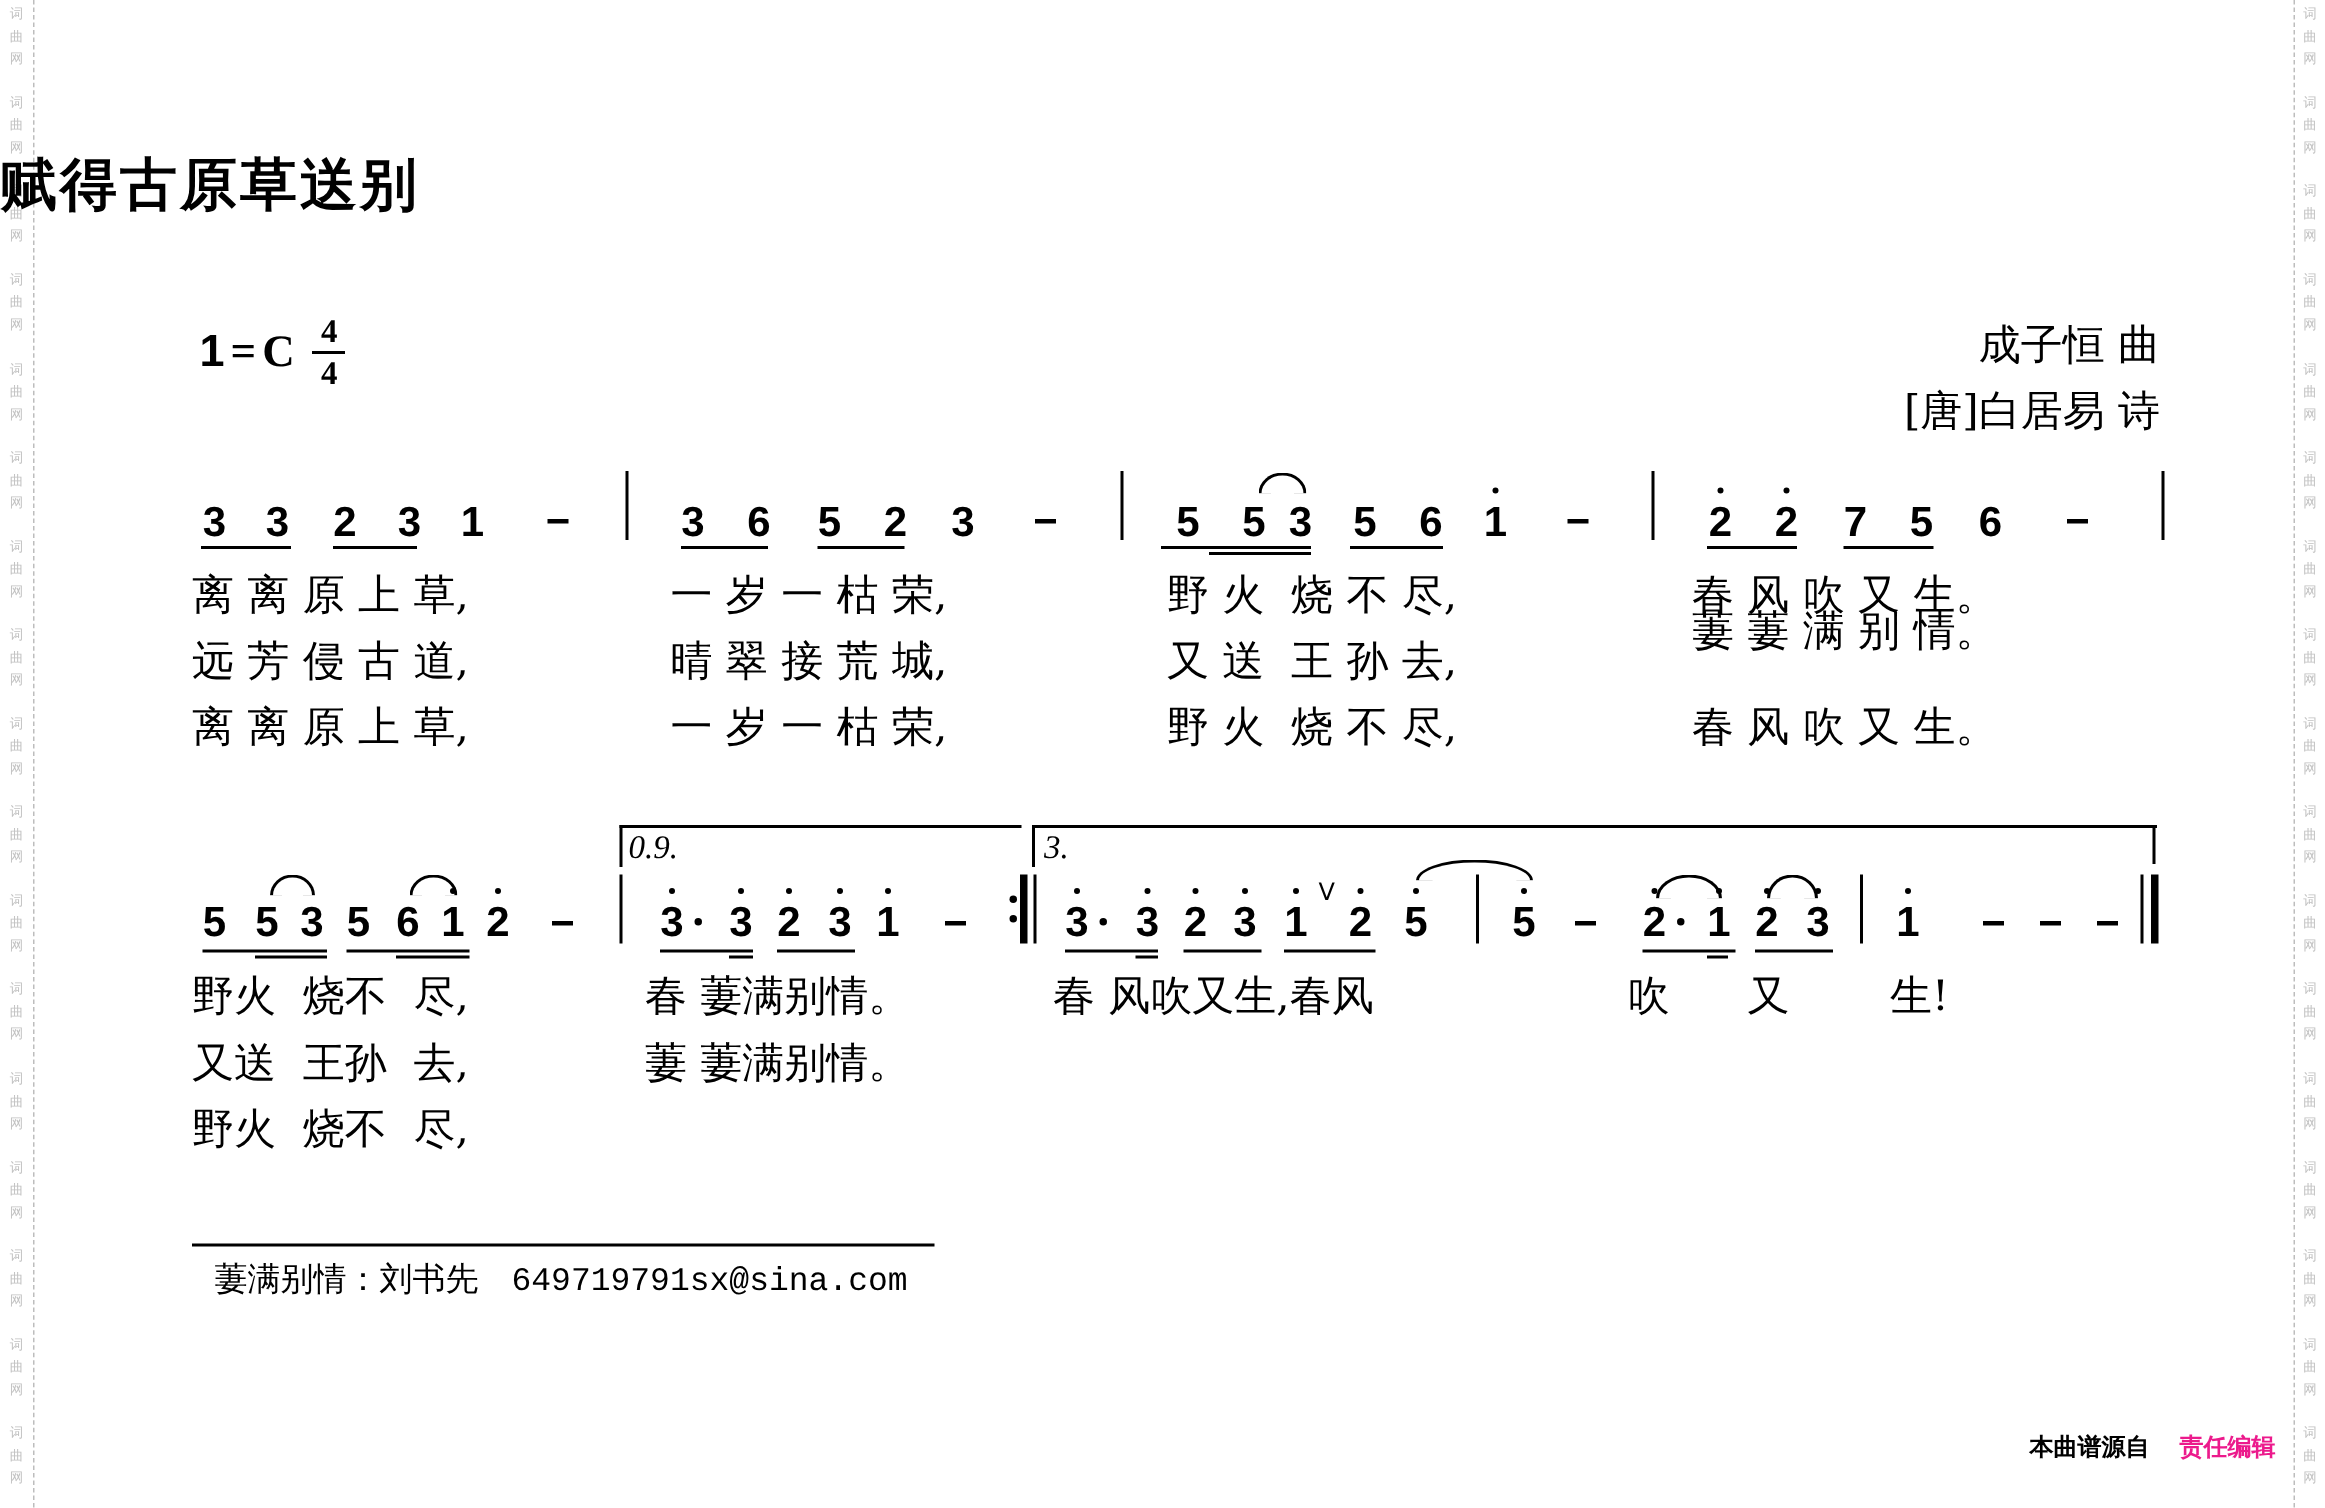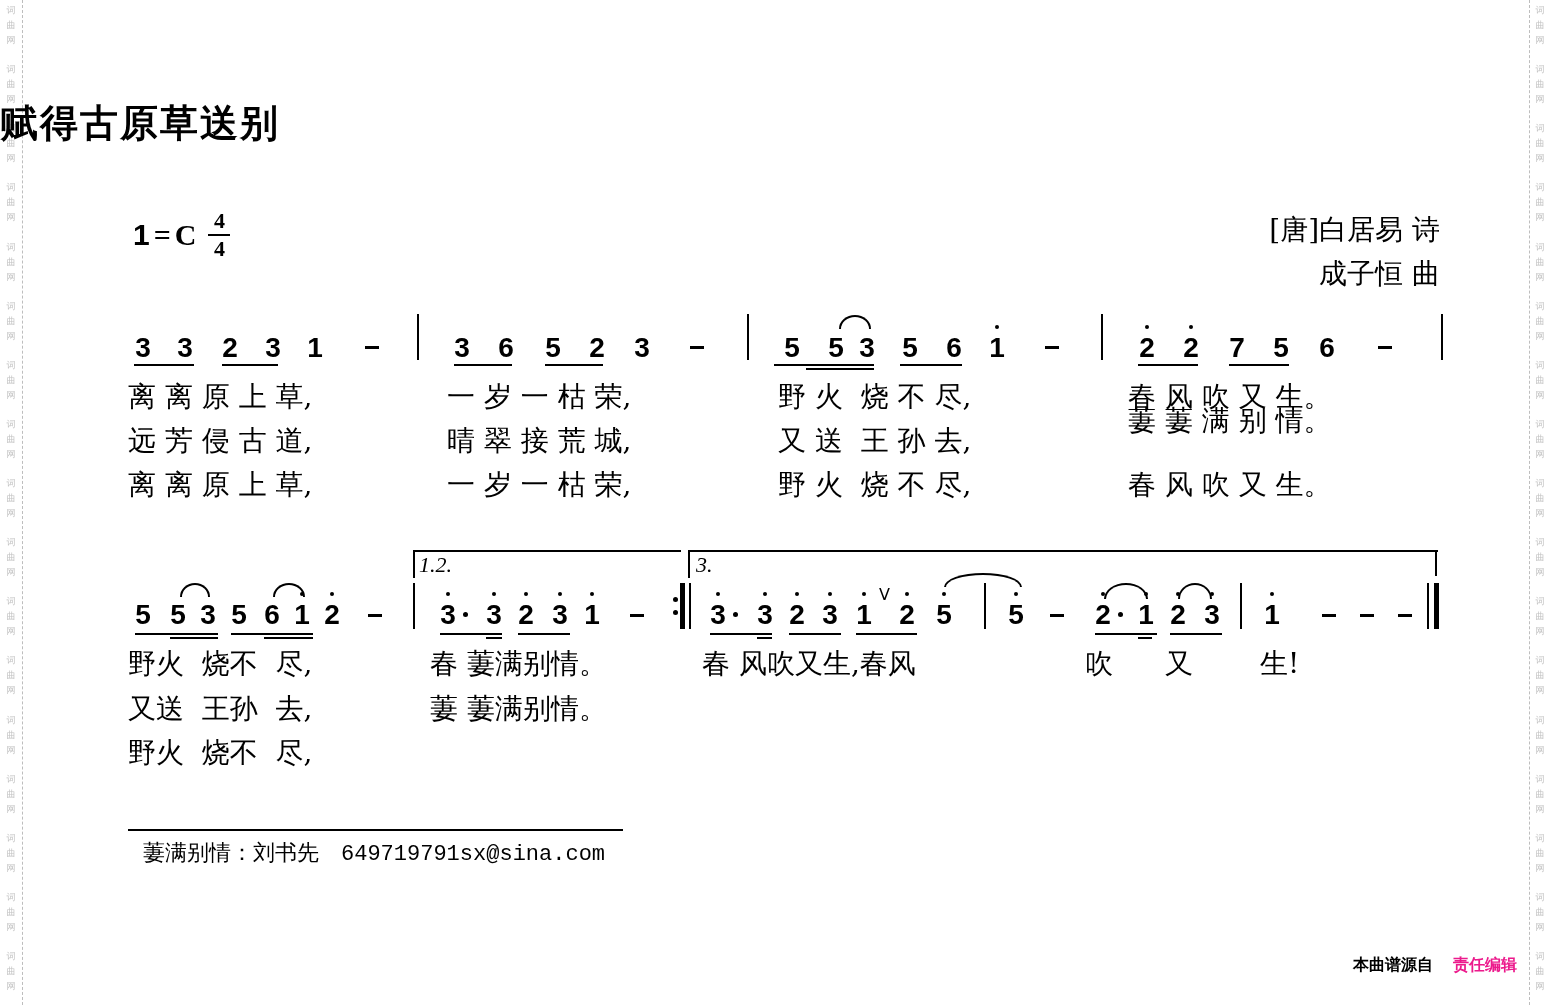--- a/index.html
+++ b/index.html
@@ -259,22 +259,22 @@
   <span class="eq">=</span>
   <span>C</span>
   <span class="frac">
     <span>4</span>
     <span class="bar"></span>
     <span>4</span>
   </span>
 </div>
 
 <div class="credits">
+  <div>成子恒 曲</div>
   <div>[唐]白居易 诗</div>
-  <div>成子恒 曲</div>
 </div>
 
 <div class="notes-line" id="sys1">
 
   <div class="bar-v" style="left:417px;top:314px;height:46px;"></div>
   <div class="bar-v" style="left:747px;top:314px;height:46px;"></div>
   <div class="bar-v" style="left:1101px;top:314px;height:46px;"></div>
   <div class="bar-v" style="left:1441px;top:314px;height:46px;"></div>
 
   <div class="uline" style="left:134px;top:364px;width:60px;"></div>
@@ -323,21 +323,21 @@
     <div class="lyric" style="left: 778px; top: 427px;">又 送  王 孙 去,</div>
     <div class="lyric" style="left: 1128px; top: 407px;">萋 萋 满 别 情。</div>
     <div class="lyric" style="left: 128px; top: 471px;">离 离 原 上 草,</div>
     <div class="lyric" style="left: 447px; top: 471px;">一 岁 一 枯 荣,</div>
     <div class="lyric" style="left: 778px; top: 471px;">野 火  烧 不 尽,</div>
     <div class="lyric" style="left: 1128px; top: 471px;">春 风 吹 又 生。</div>
   </div>
 
 <div class="notes-line" id="sys2">
   <div class="volta" style="left:413px;top:550px;width:266px;height:26px;"></div>
-  <div class="volta-label" style="left:419px;top:552px;">1.2.</div>
+  <div class="volta-label" style="left:419px;top:552px;">0.9.</div>
   <div class="volta" style="left:688px;top:550px;width:748px;height:26px;"></div>
   <div class="bar-v" style="left:1435px;top:550px;height:26px;"></div>
   <div class="volta-label" style="left:696px;top:552px;">3.</div>
 
   <div class="bar-v" style="left:413px;top:583px;height:46px;"></div>
   <div class="rep-dot" style="left:673px;top:597px;"></div>
   <div class="rep-dot" style="left:673px;top:610px;"></div>
   <div class="bar-thick" style="left:680px;top:583px;height:46px;"></div>
   <div class="bar-v" style="left:689px;top:583px;height:46px;"></div>
   <div class="bar-v" style="left:984px;top:583px;height:46px;"></div>

